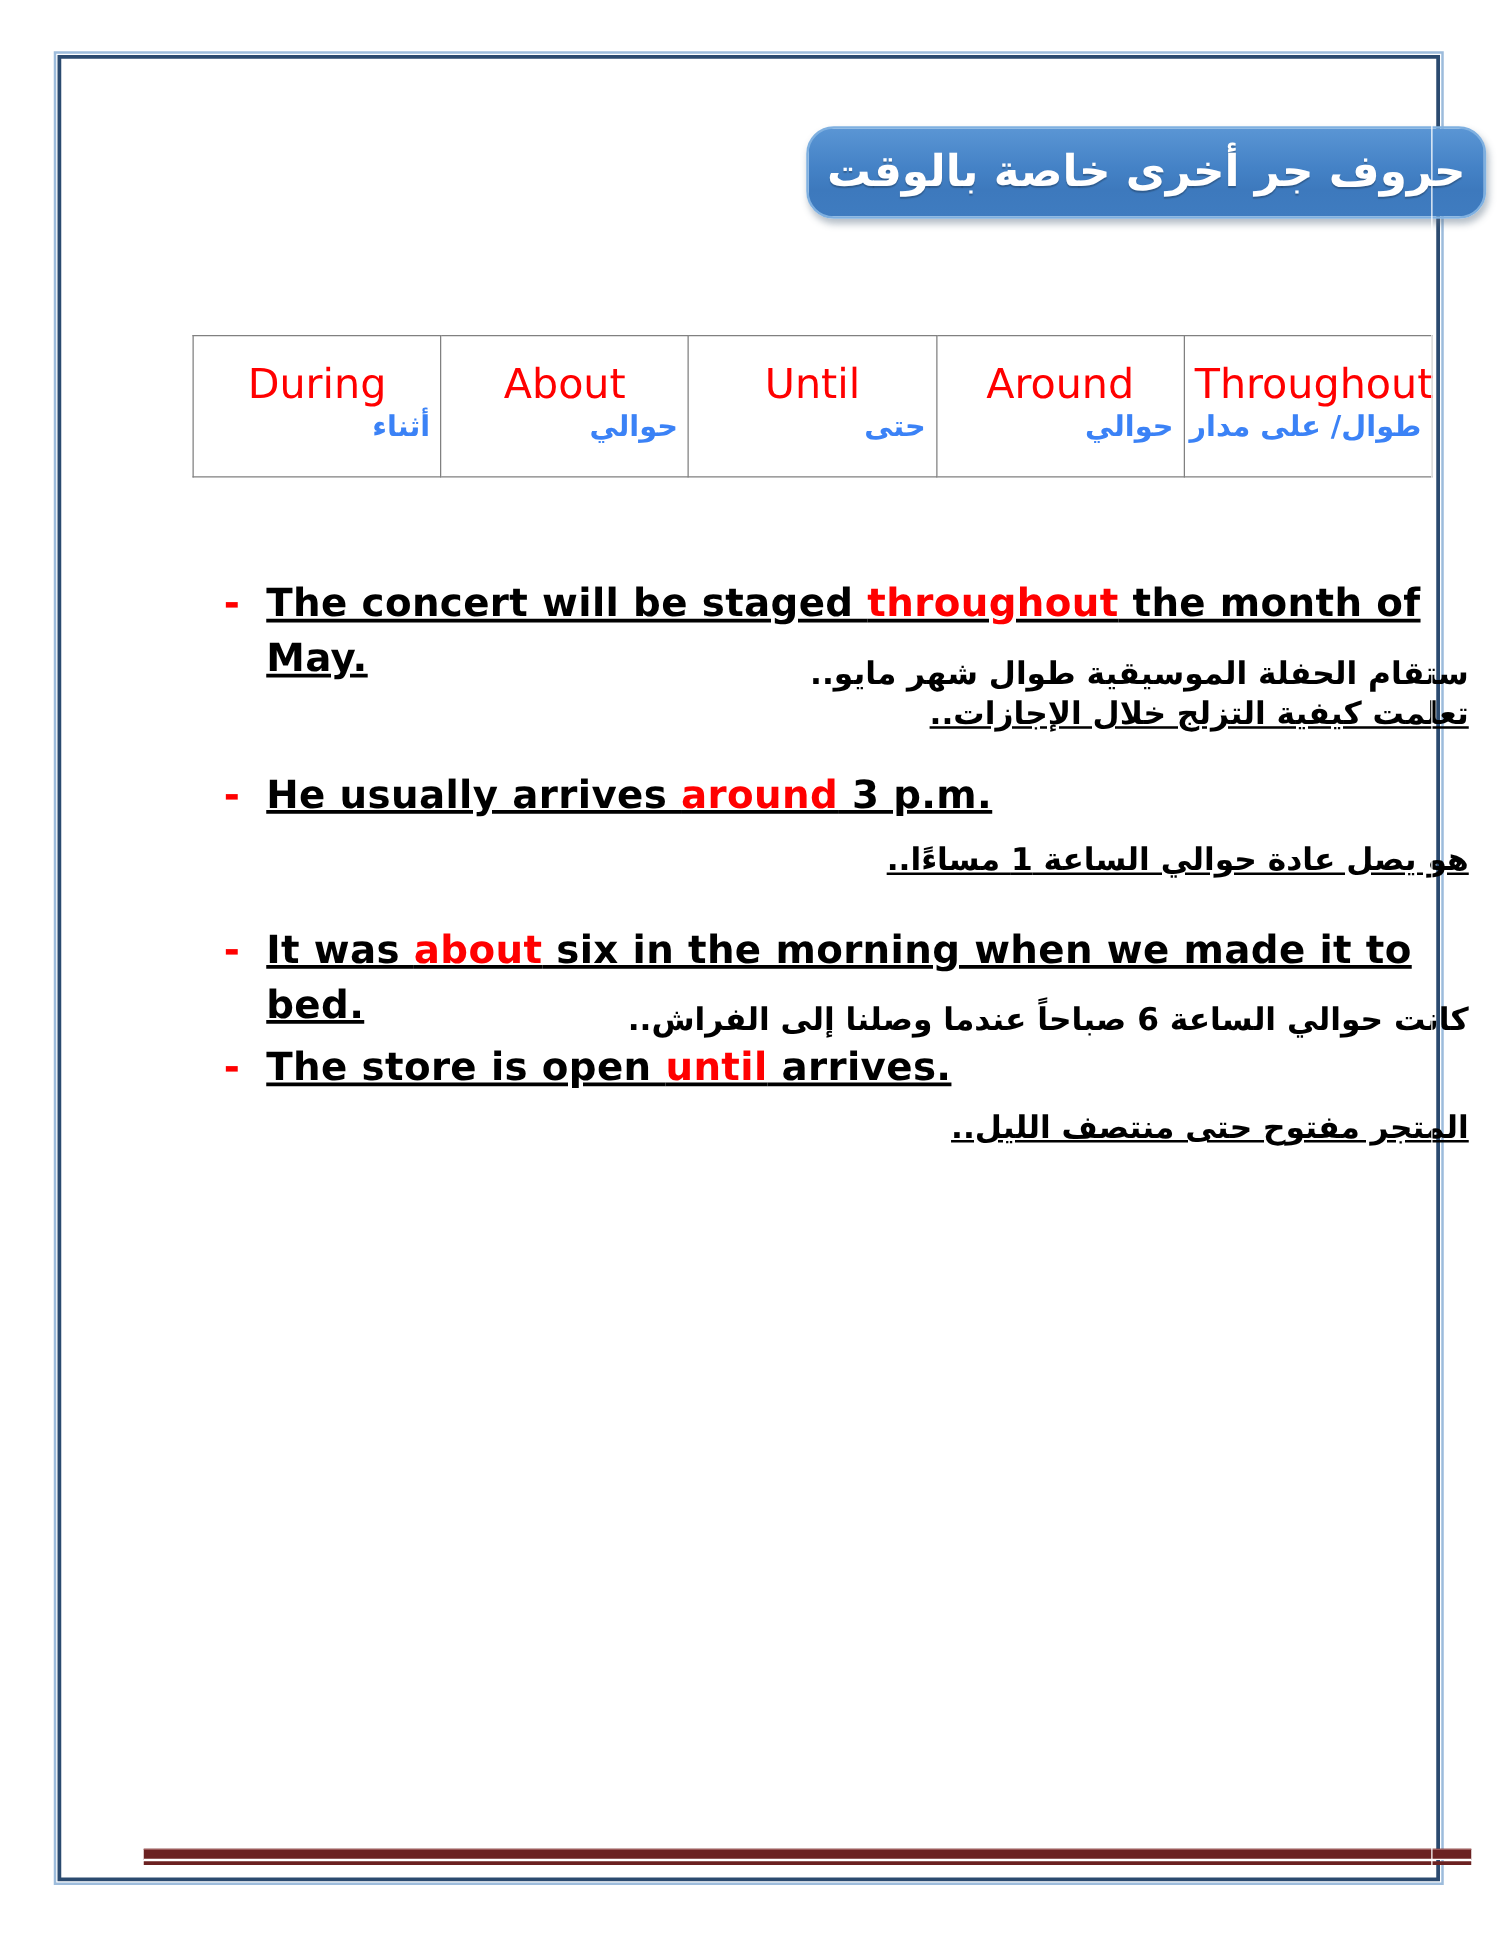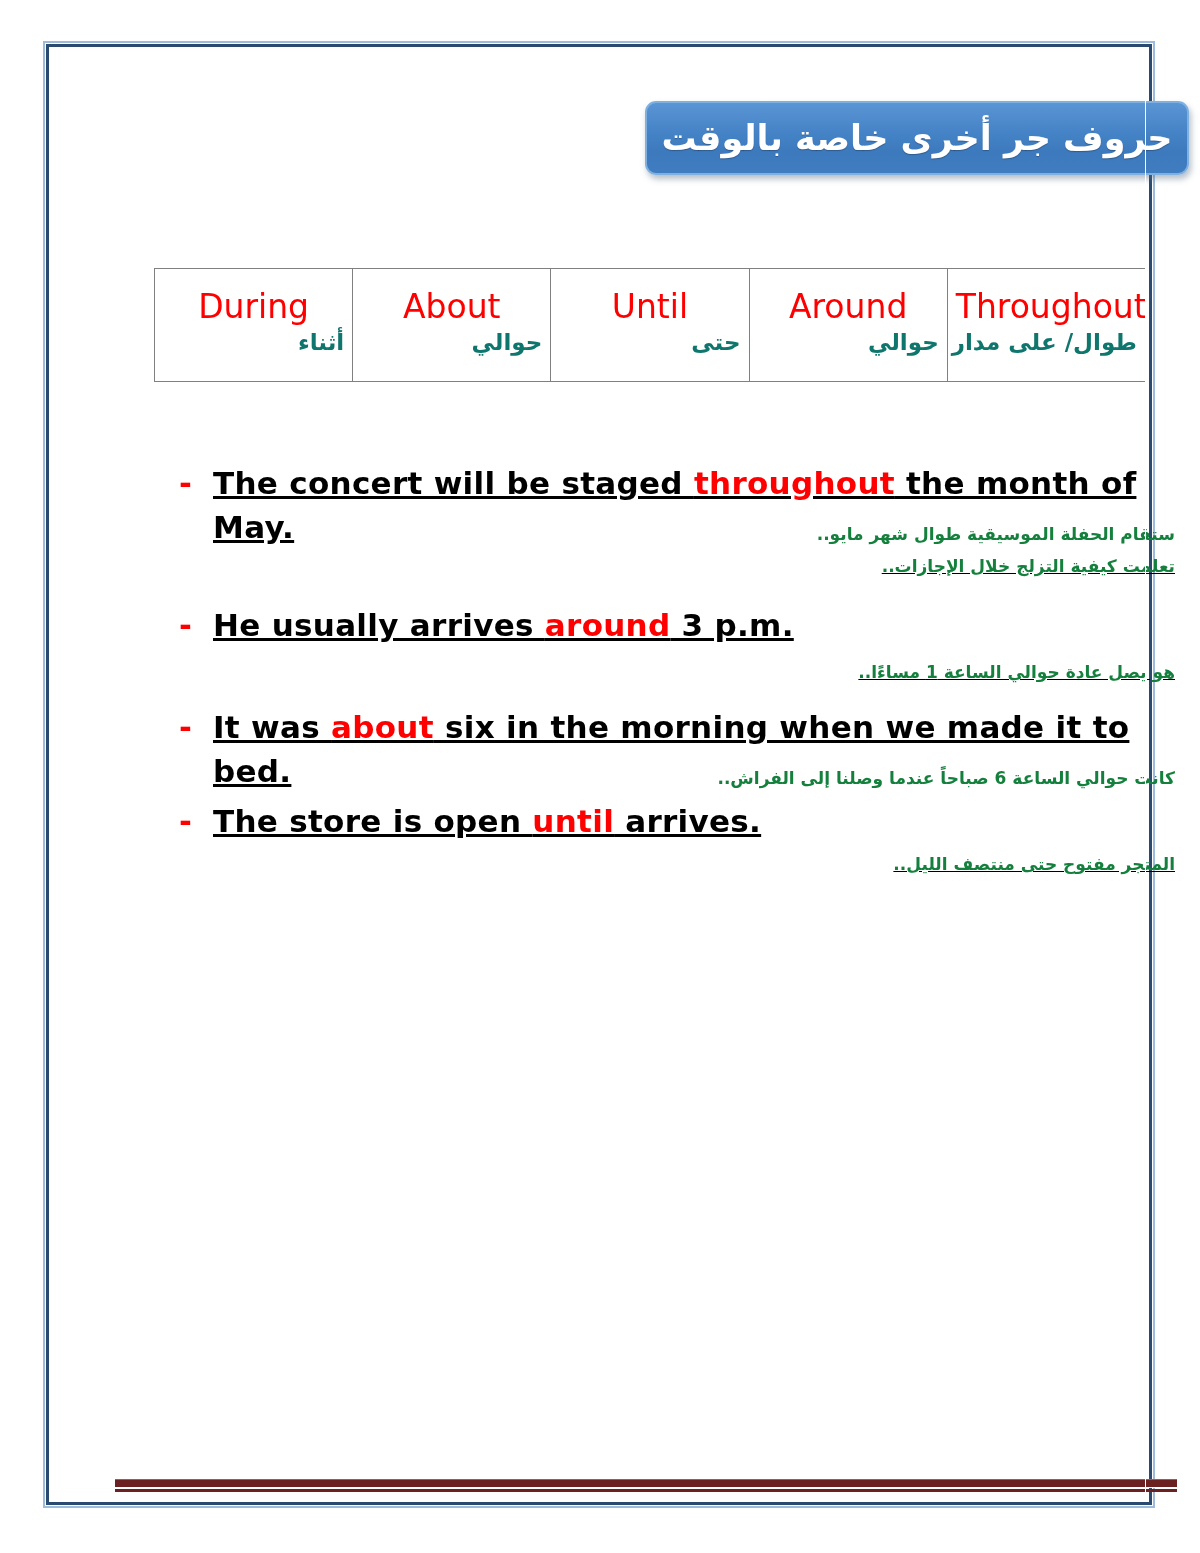--- a/index.html
+++ b/index.html
@@ -36,21 +36,21 @@
     pointer-events: none;
   }
 
   
   .title-banner {
     position: absolute;
     left: 596px;
     top: 54px;
     width: 544px;
     height: 74px;
-    border-radius: 11px;
+    border-radius: 22px;
     background: linear-gradient(180deg, #5a95d4 0%, #4482c6 45%, #3d79bd 70%, #3f7cc0 100%);
     border: 2px solid #7fb0e0;
     box-sizing: border-box;
     box-shadow: 2px 4px 6px rgba(90,110,130,0.45);
     display: flex;
     align-items: center;
     justify-content: center;
   }
   .title-banner-text {
     color: #ffffff;
@@ -94,21 +94,21 @@
   }
   .term-en {
     display: block;
     color: #ff0000;
     font-size: 33px;
     line-height: 1.12;
     white-space: nowrap;
   }
   .term-ar {
     display: block;
-    color: #0f766e;
+    color: #3b82f6;
     font-size: 23px;
     font-weight: bold;
     direction: rtl;
     text-align: right;
     line-height: 1.2;
     margin-top: 3px;
     white-space: nowrap;
   }
 
   
@@ -138,22 +138,22 @@
     font-weight: bold;
     display: inline-block;
     width: 34px;
     text-indent: 0;
   }
   .hl {
     color: #ff0000;
     font-weight: bold;
   }
   .example-ar {
-    color: #15803d;
-    font-size: 17px;
+    color: #000000;
+    font-size: 25px;
     font-weight: bold;
     direction: rtl;
     text-align: right;
     white-space: nowrap;
     line-height: 1.3;
   }
   
   .ar-overlay {
     position: absolute;
     right: 0;
@@ -161,21 +161,21 @@
 
   
   #ex-0 .ar-overlay { top: 62px; right: 4px; }
   #ex-1 .ar-overlay { position: static; margin-top: 2px; padding-right: 4px; }
   #ex-2 .ar-overlay { position: static; margin-top: 14px; padding-right: 4px; }
   #ex-3 .ar-overlay { top: 62px; right: 4px; }
   #ex-4 .ar-overlay { position: static; margin-top: 10px; padding-right: 4px; }
 
   #ex-0 { margin-bottom: 6px; }
   #ex-1 { margin-bottom: 26px; }
-  #ex-2 { margin-bottom: 22px; }
+  #ex-2 { margin-bottom: 34px; }
   #ex-3 { margin-bottom: 6px; }
 
   
   .footer-rule {
     position: absolute;
     left: 66px;
     top: 1432px;
     width: 1062px;
   }
   .footer-rule .bar-thick {

